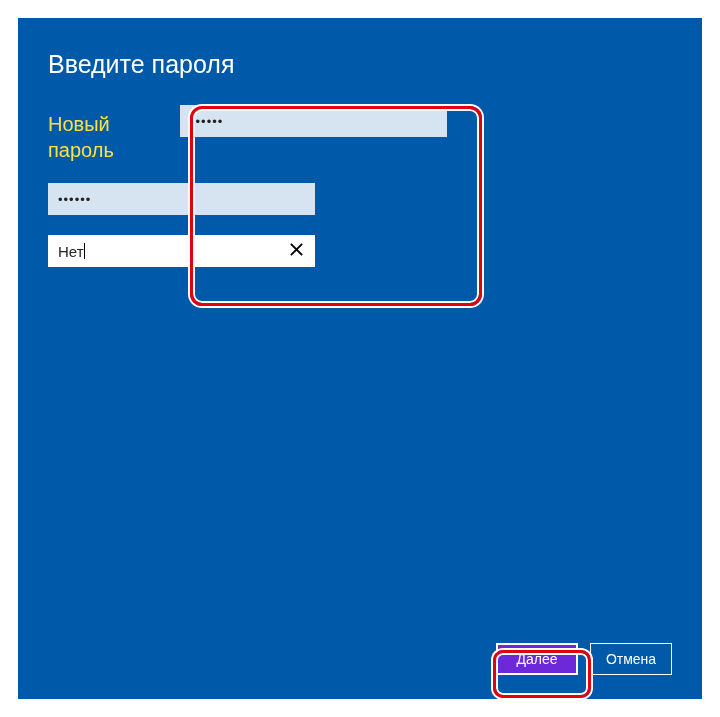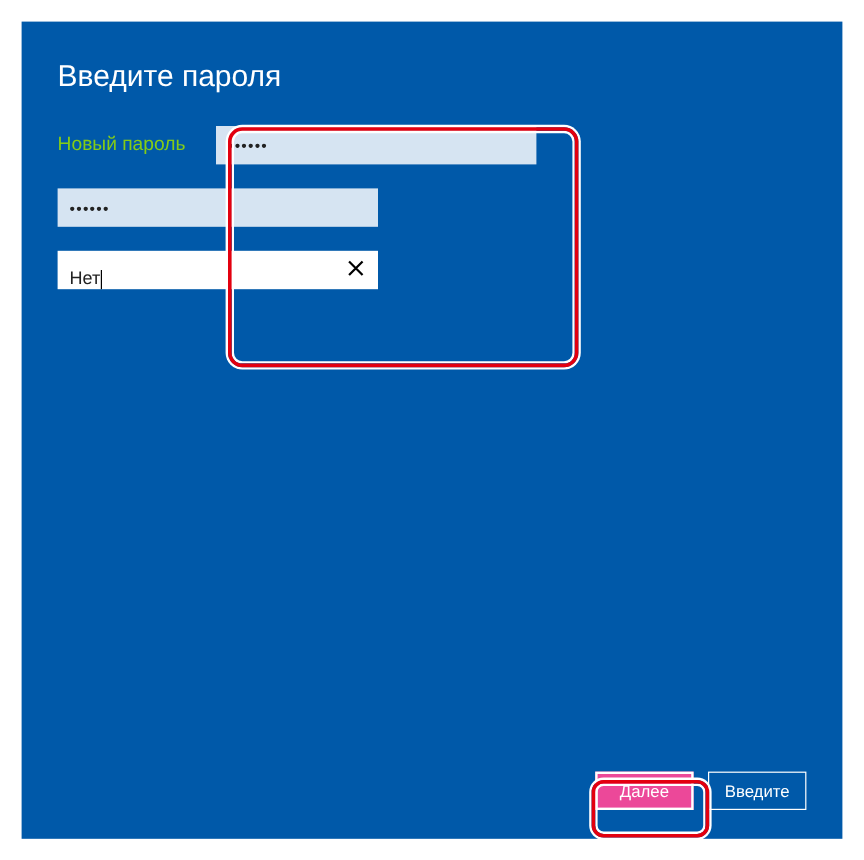--- a/index.html
+++ b/index.html
@@ -26,22 +26,22 @@
     color: #fff;
   }
   .form-row {
     display: flex;
     align-items: flex-start;
     margin-bottom: 20px;
   }
   .form-label {
     width: 132px;
     flex: 0 0 132px;
-    font-size: 16px;
-    color: #84cc16;
+    font-size: 20px;
+    color: #fde047;
     padding-top: 6px;
     line-height: 1.3;
   }
   .input-col {
     width: 267px;
     flex: 0 0 267px;
     position: relative;
   }
   .input-pw {
     width: 267px;
@@ -73,21 +73,21 @@
     width: 1px;
     height: 16px;
     background: #000;
     vertical-align: middle;
   }
   .hint-box {
     width: 267px;
     height: 32px;
     background: #fff;
     display: flex;
-    align-items: flex-end;
+    align-items: center;
     padding: 0 34px 0 10px;
     font-size: 15px;
     color: #222;
     position: relative;
   }
   
   .hl {
     position: absolute;
     border: 3px solid #e3000f;
     border-radius: 12px;
@@ -120,21 +120,21 @@
     border: 1.5px solid #fff;
     background: transparent;
     color: #fff;
     font-size: 14px;
     padding: 0 12px;
     cursor: pointer;
     font-family: inherit;
   }
   .btn-primary {
     border: 2px solid #fff;
-    background: #ec4899;
+    background: #6d28d9;
   }
 </style>
 </head>
 <body>
 
 <div class="window">
 
   <div class="title">Введите пароля</div>
 
   <div class="form-row">
@@ -161,19 +161,19 @@
           <svg viewBox="0 0 16 16">
               <path d="M2 2 L14 14 M14 2 L2 14" stroke="#000" stroke-width="2" fill="none"></path>
             </svg>
         </span>
       </button>
     </div>
   </div>
 
   <div class="footer">
     <button class="btn btn-primary">Далее</button>
-    <button class="btn">Введите</button>
+    <button class="btn">Отмена</button>
   </div>
 
   <div class="hl hl-fields"></div>
   <div class="hl hl-next"></div>
 
 </div>
 
 </body></html>

